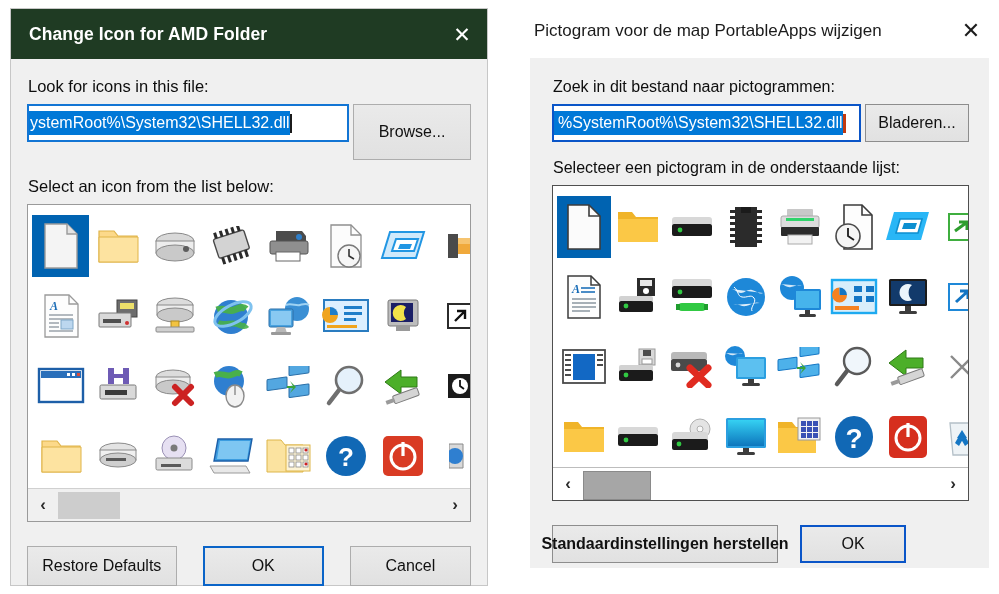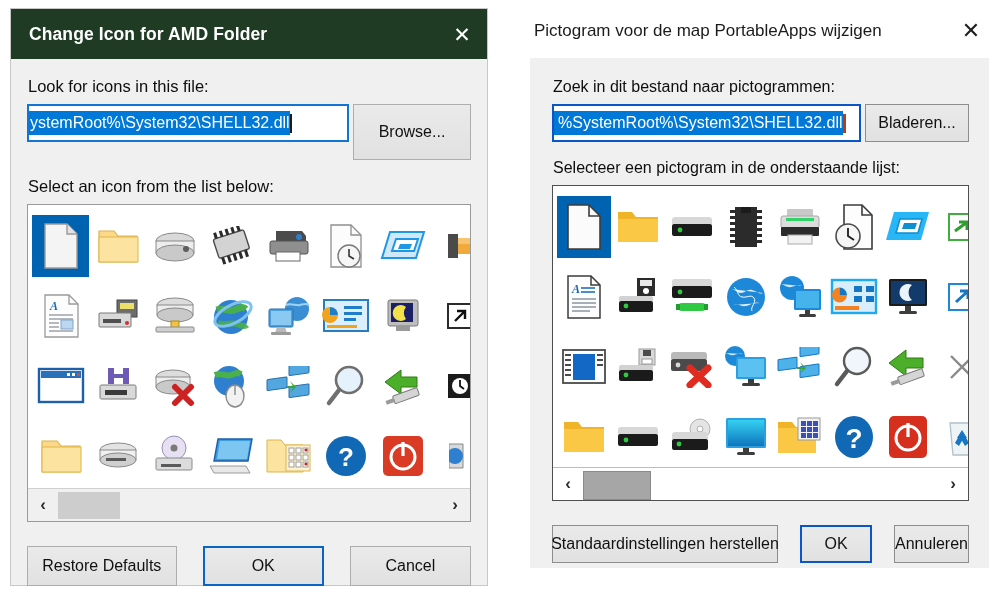--- a/index.html
+++ b/index.html
@@ -138,21 +138,21 @@
   #dlg-right .sb-thumb{background:#a6a6a6;border:1px solid #8a8a8a;width:66px;}
 
   
   .footer{display:flex;align-items:center;margin-top:24px;}
   #dlg-left .footer{gap:0;}
   .btn-default{border:2px solid #0a64c8;}
   #dlg-left .b-restore{width:158px;height:40px;}
   #dlg-left .b-ok{width:128px;height:40px;margin-left:26px;}
   #dlg-left .b-cancel{width:128px;height:40px;margin-left:26px;}
 
-  #dlg-right .b-restore{width:226px;height:38px;border:1px solid #8d8d8d;}
+  #dlg-right .b-restore{width:226px;height:38px;border:1px solid #8d8d8d;font-weight:bold;}
   #dlg-right .b-ok{width:106px;height:38px;margin-left:22px;border:2px solid #0a55c8;}
   #dlg-right .b-cancel{width:104px;height:38px;margin-left:22px;border:1px solid #8d8d8d;}
 </style>
 </head>
 <body>
 
 <div class="stage">
 
   <div class="dlg" id="dlg-left">
 
@@ -832,20 +832,19 @@
             <div class="sb-track">
               <div class="sb-thumb"></div>
             </div>
             <div class="sb-arrow">›</div>
           </div>
         </div>
 
         <div class="footer">
           <div class="btn b-restore">Standaardinstellingen herstellen</div>
           <div class="btn b-ok btn-default">OK</div>
-          <div class="btn b-cancel">Annuleren</div>
         </div>
 
       </div>
     </div>
   </div>
 
 </div>
 
 </body></html>

